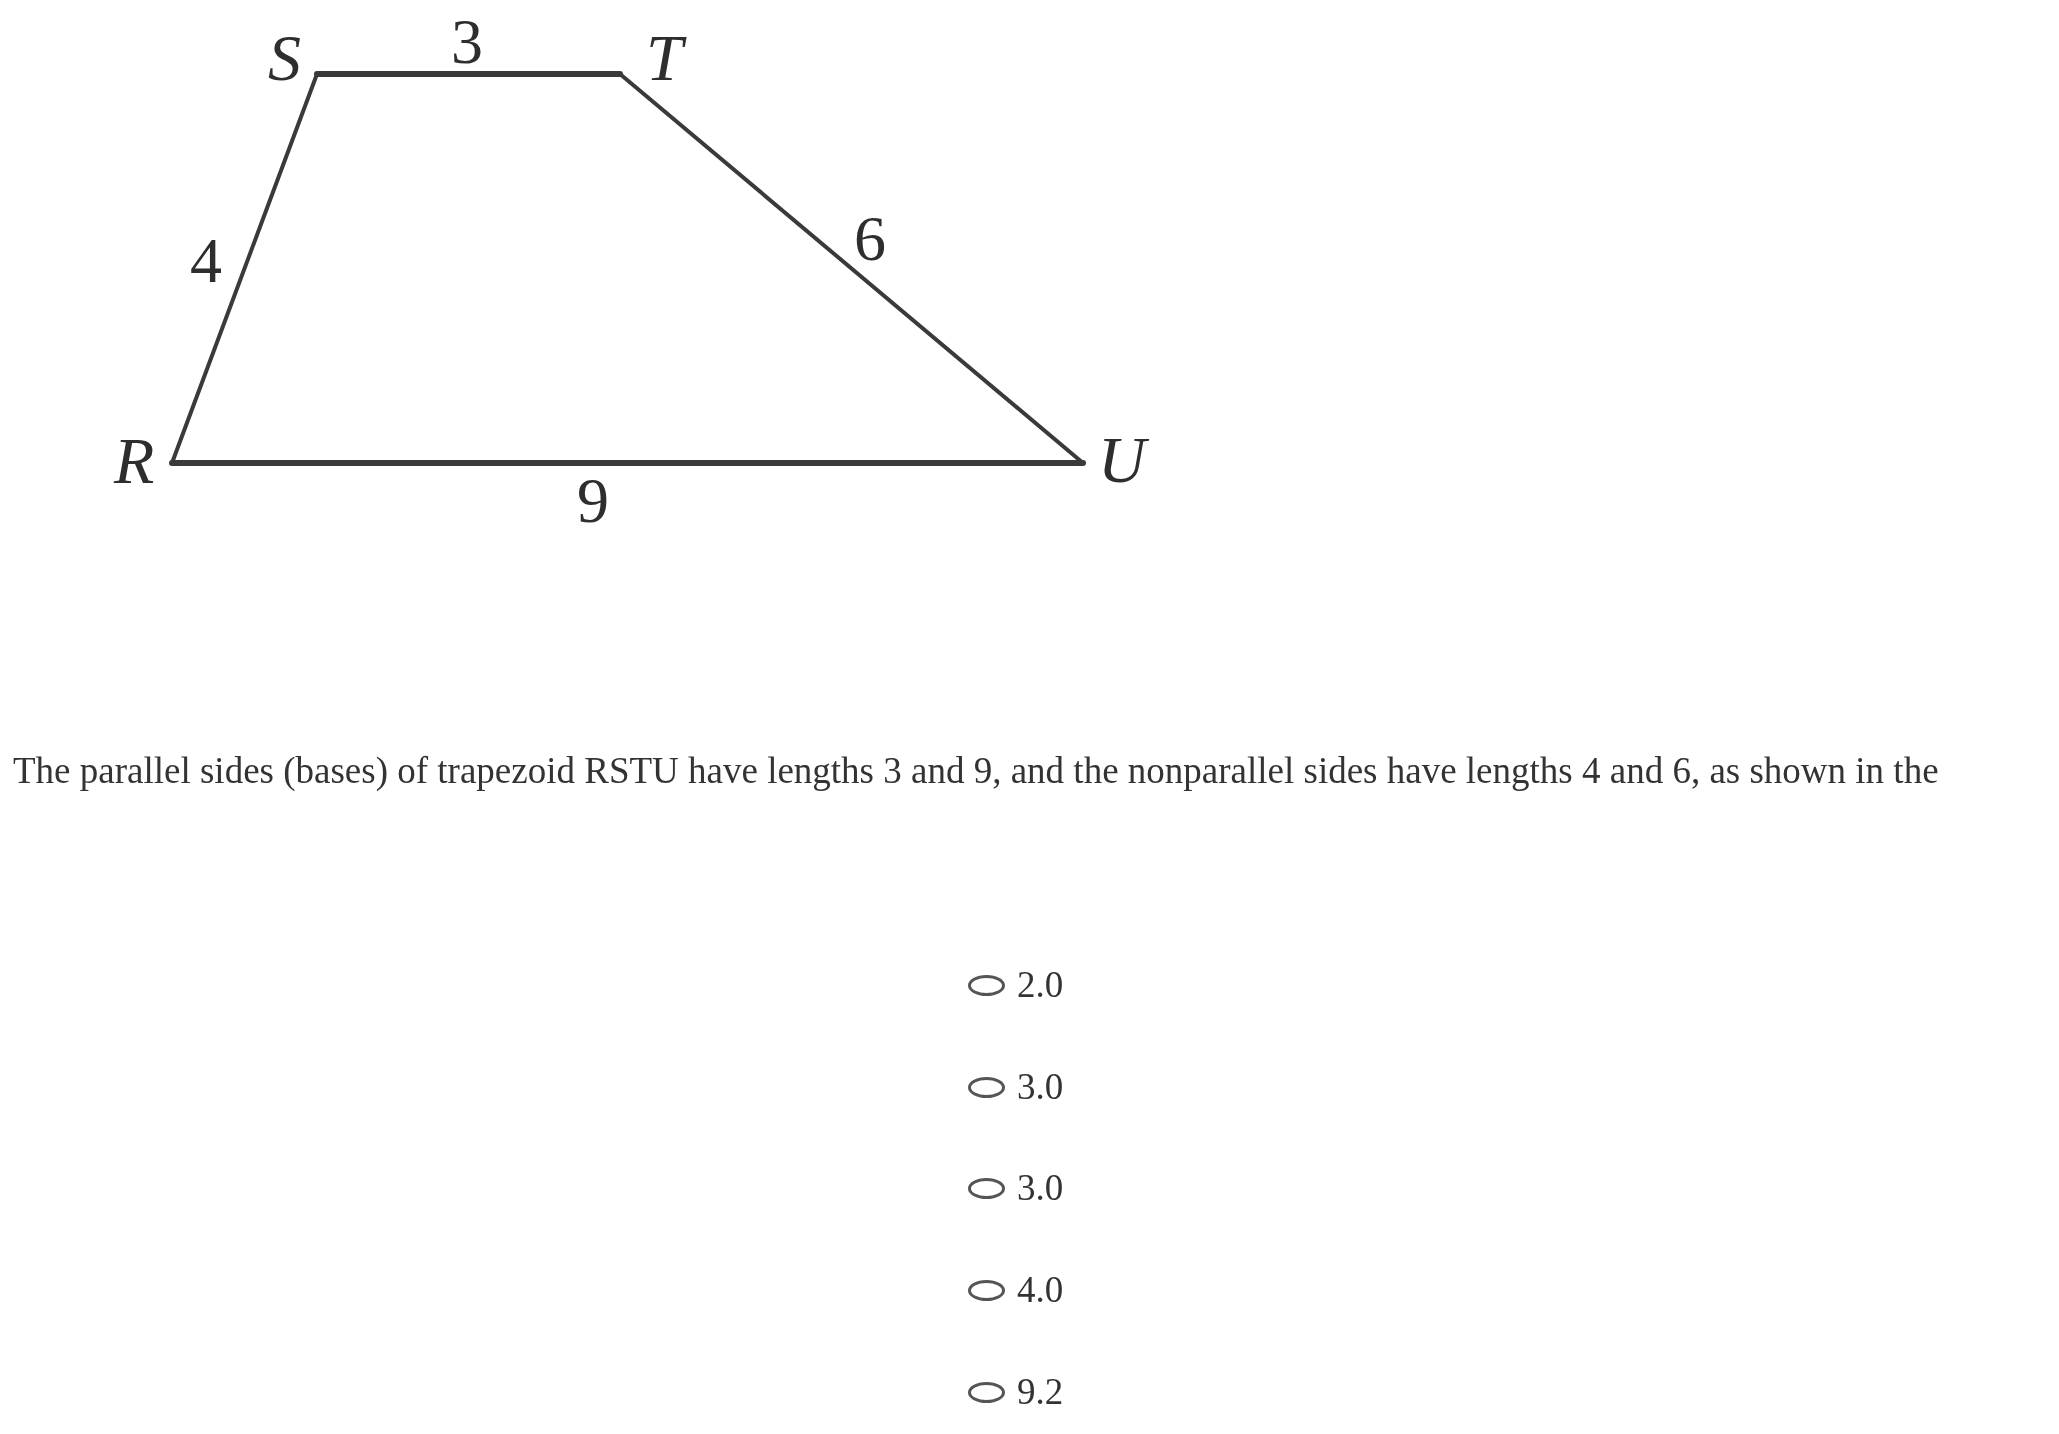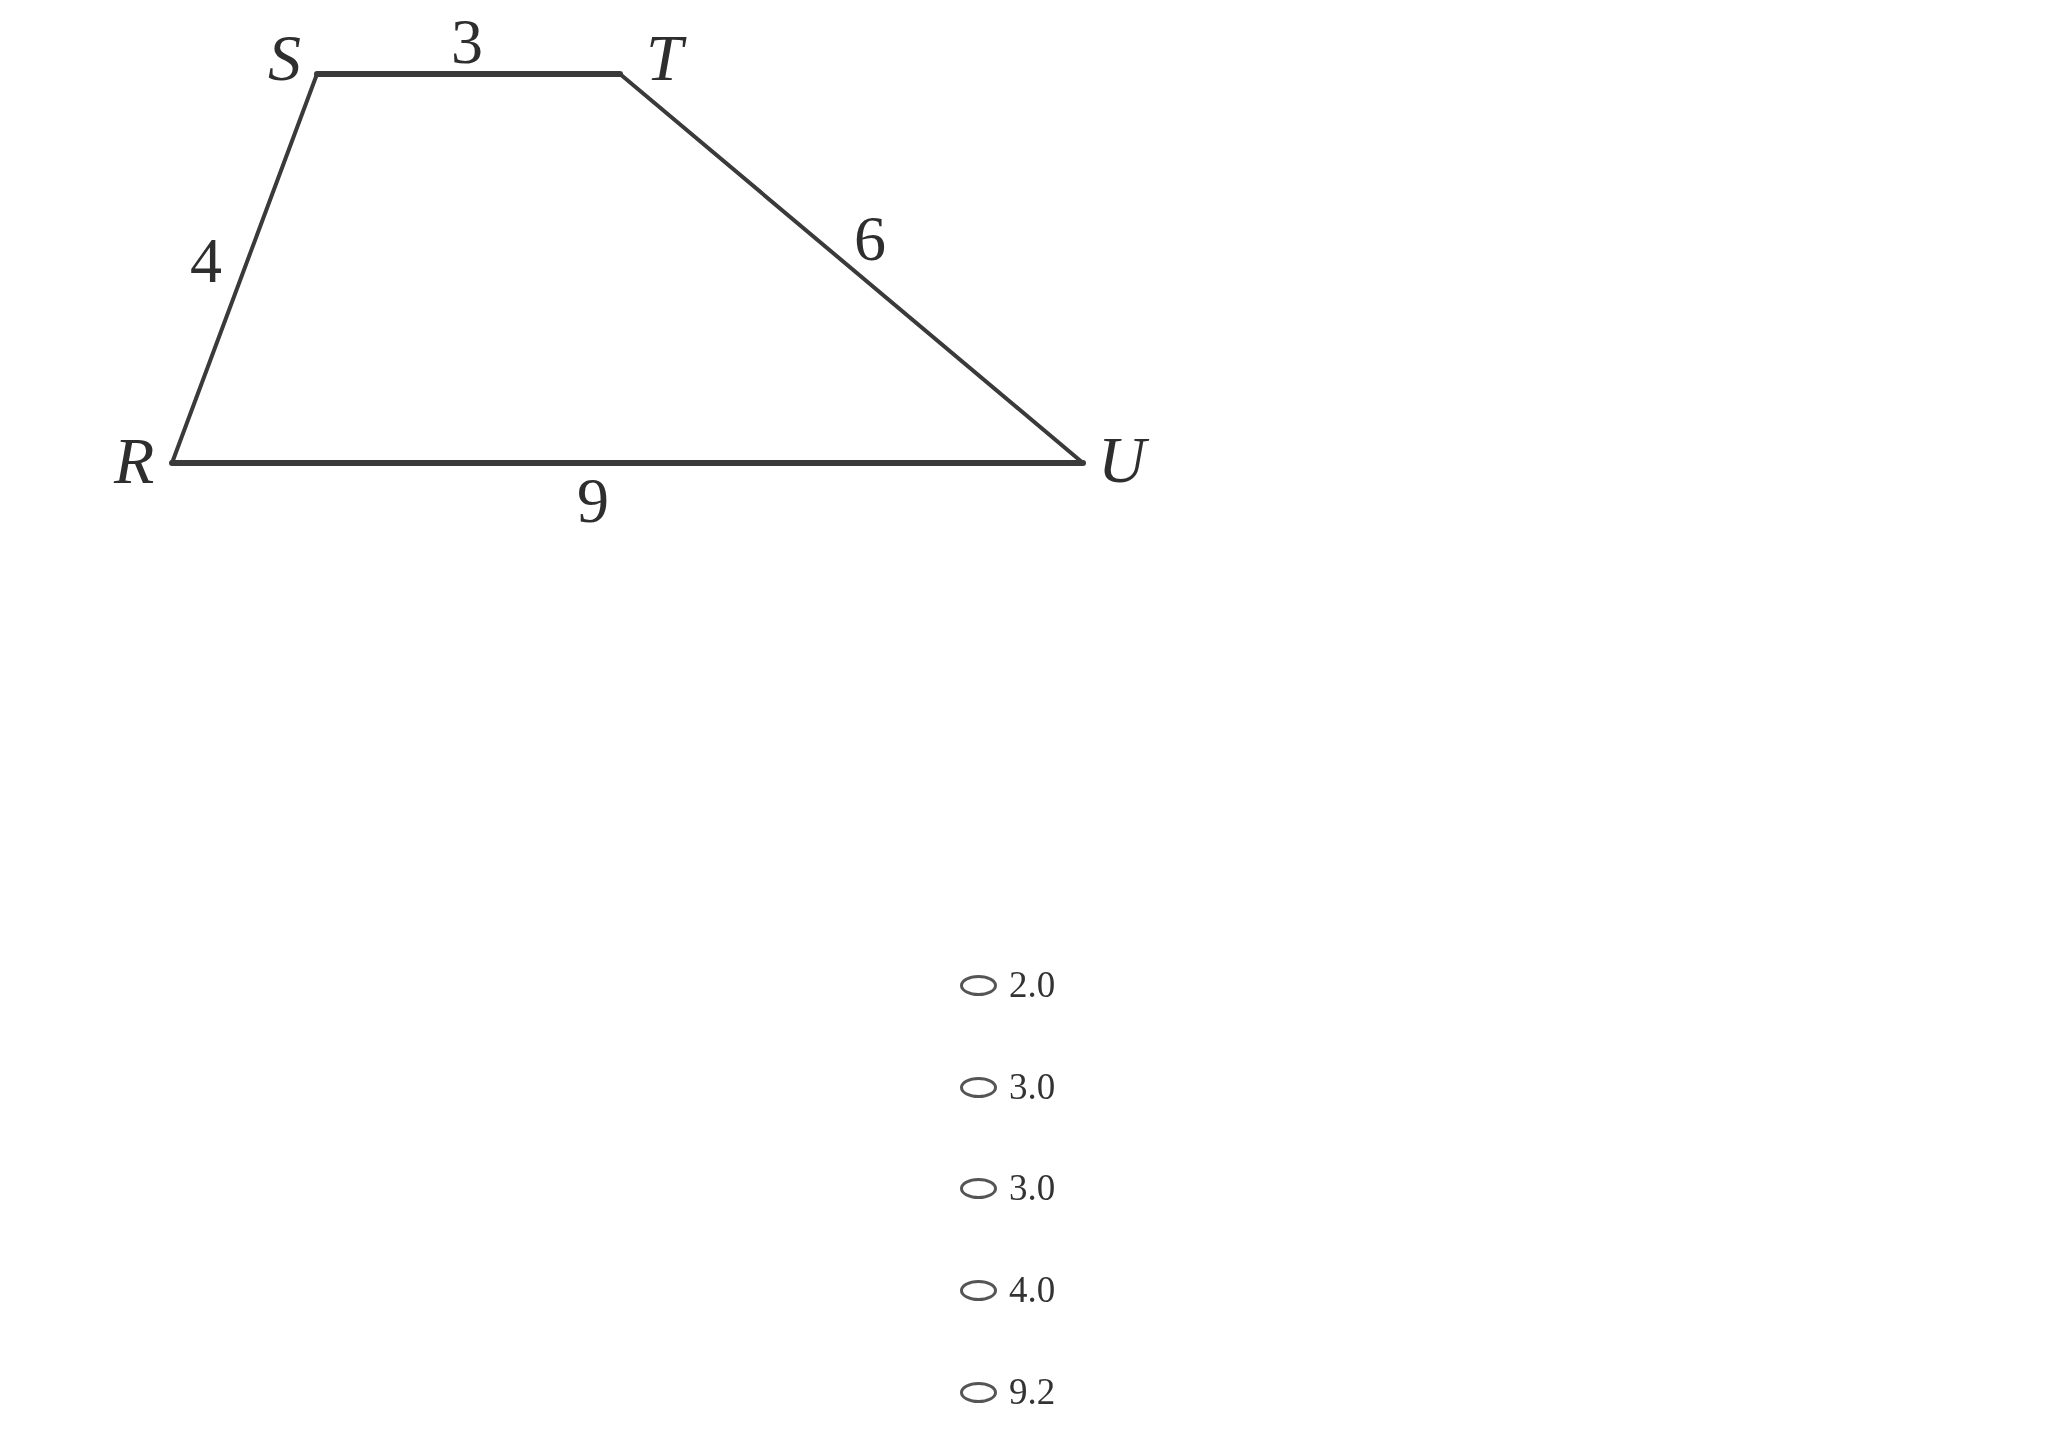--- a/index.html
+++ b/index.html
@@ -6,21 +6,21 @@
   body { width: 2059px; height: 1434px; position: relative; overflow: hidden;
          font-family: "Liberation Serif", "DejaVu Serif", serif; color: #333333; }
   #figure { position: absolute; left: 0; top: 0; width: 1200px; height: 560px; }
   #figure .edge { stroke: #3a3a3a; fill: none; stroke-linecap: round; stroke-linejoin: round; }
   #figure .lbl { font-family: "Liberation Serif", "DejaVu Serif", serif; fill: #2e2e2e; }
   #figure .vtx { font-style: italic; font-size: 66px; }
   #figure .len { font-size: 64px; }
   .question { position: absolute; left: 13px; top: 744px; font-size: 37px; line-height: 54px; color: #333333; }
   .question .qline { display: block; white-space: nowrap; }
   .options { position: absolute; left: 960px; top: 0; }
-  .option { position: absolute; left: 0; display: flex; align-items: center; height: 44px; cursor: pointer; font-family: Liberation Serif, serif; }
+  .option { position: absolute; left: 8px; display: flex; align-items: center; height: 44px; cursor: pointer; font-family: Liberation Serif, serif; }
   .radio { width: 37px; height: 21px; border: 3px solid #555555; border-radius: 50%; box-sizing: border-box; margin-right: 12px; background: #ffffff; }
   .option-label { font-size: 37px; line-height: 44px; color: #333333; }
 </style>
 </head>
 <body>
 
 <svg id="figure" viewBox="0 0 1200 560" xmlns="http://www.w3.org/2000/svg">
   <line class="edge" x1="317" y1="74" x2="620" y2="74" stroke-width="6"></line>
   <line class="edge" x1="172" y1="463" x2="317" y2="74" stroke-width="4"></line>
   <line class="edge" x1="620" y1="74" x2="1083" y2="463" stroke-width="4"></line>
@@ -31,20 +31,21 @@
   <text class="lbl vtx" x="114" y="483">R</text>
   <text class="lbl vtx" x="1098" y="482">U</text>
 
   <text class="lbl len" x="451" y="63">3</text>
   <text class="lbl len" x="190" y="282">4</text>
   <text class="lbl len" x="854" y="260">6</text>
   <text class="lbl len" x="577" y="522">9</text>
 </svg>
 
 <div class="question">
+  <span class="qline">The parallel sides (bases) of trapezoid RSTU have lengths 3 and 9, and the nonparallel sides have lengths 4 and 6, as shown in the</span>
 </div>
 
 <div class="options">
   <label class="option" style="top:963px">
     <span class="radio"></span>
     <span class="option-label">2.0</span>
   </label>
   <label class="option" style="top:1065px">
     <span class="radio"></span>
     <span class="option-label">3.0</span>

